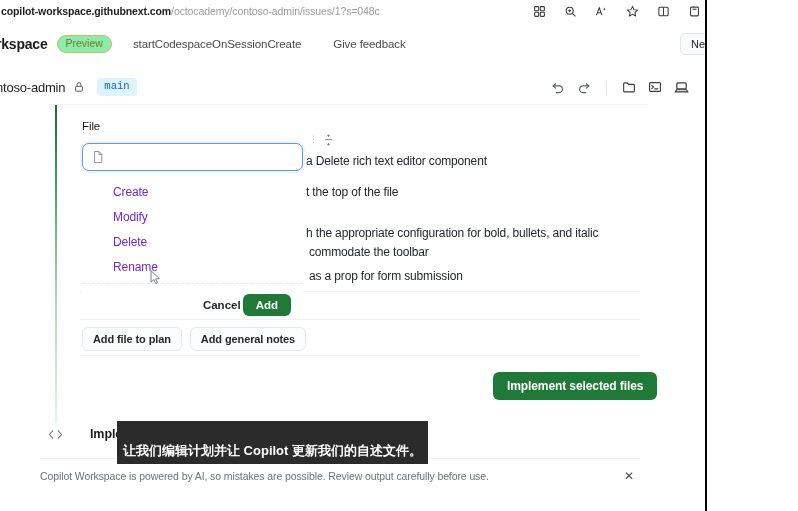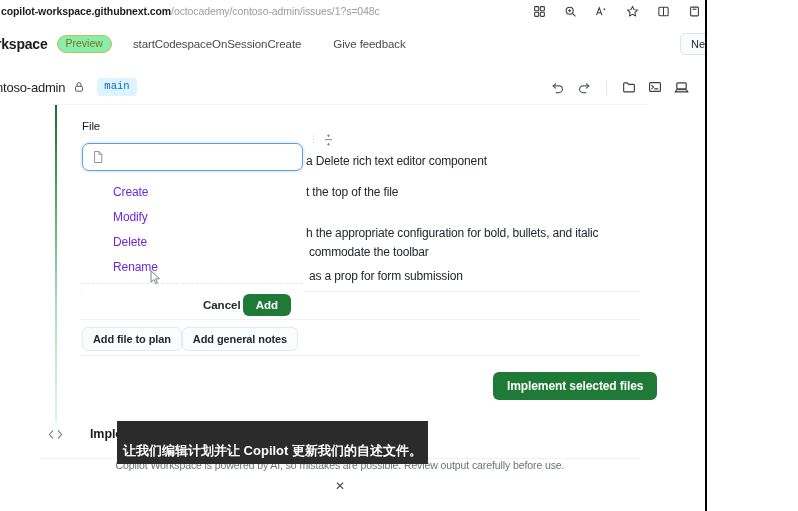--- a/index.html
+++ b/index.html
@@ -246,21 +246,21 @@
     position: absolute;
     left: 150px; top: 270px;
     z-index: 40;
     pointer-events: none;
   }
 
   
   .plan-buttons {
     position: absolute;
     left: 82px; top: 327px;
-    display: flex; 
+    display: flex; gap: 8px;
     z-index: 22;
   }
   .ghost-btn {
     font-size: 11px; color: #24292f;
     background: #fbfcfd;
     border: 1px solid #e6eaee;
     border-radius: 6px;
     padding: 5px 10px;
     font-weight: 600;
     letter-spacing: -0.1px;
@@ -301,21 +301,20 @@
     letter-spacing: 0px;
   }
 
   
   .footer {
     position: absolute;
     left: 40px; top: 458px;
     width: 600px; height: 34px;
     display: flex; align-items: center; justify-content: space-between;
     border-top: 1px solid #f0f2f4;
-    flex-direction: column;
   }
   .footer-text {
     font-size: 10.5px; color: #6b7278;
     letter-spacing: -0.1px;
   }
   .footer-x {
     font-size: 12px; color: #44494e;
     padding: 0 6px;
     line-height: 1;
   }

